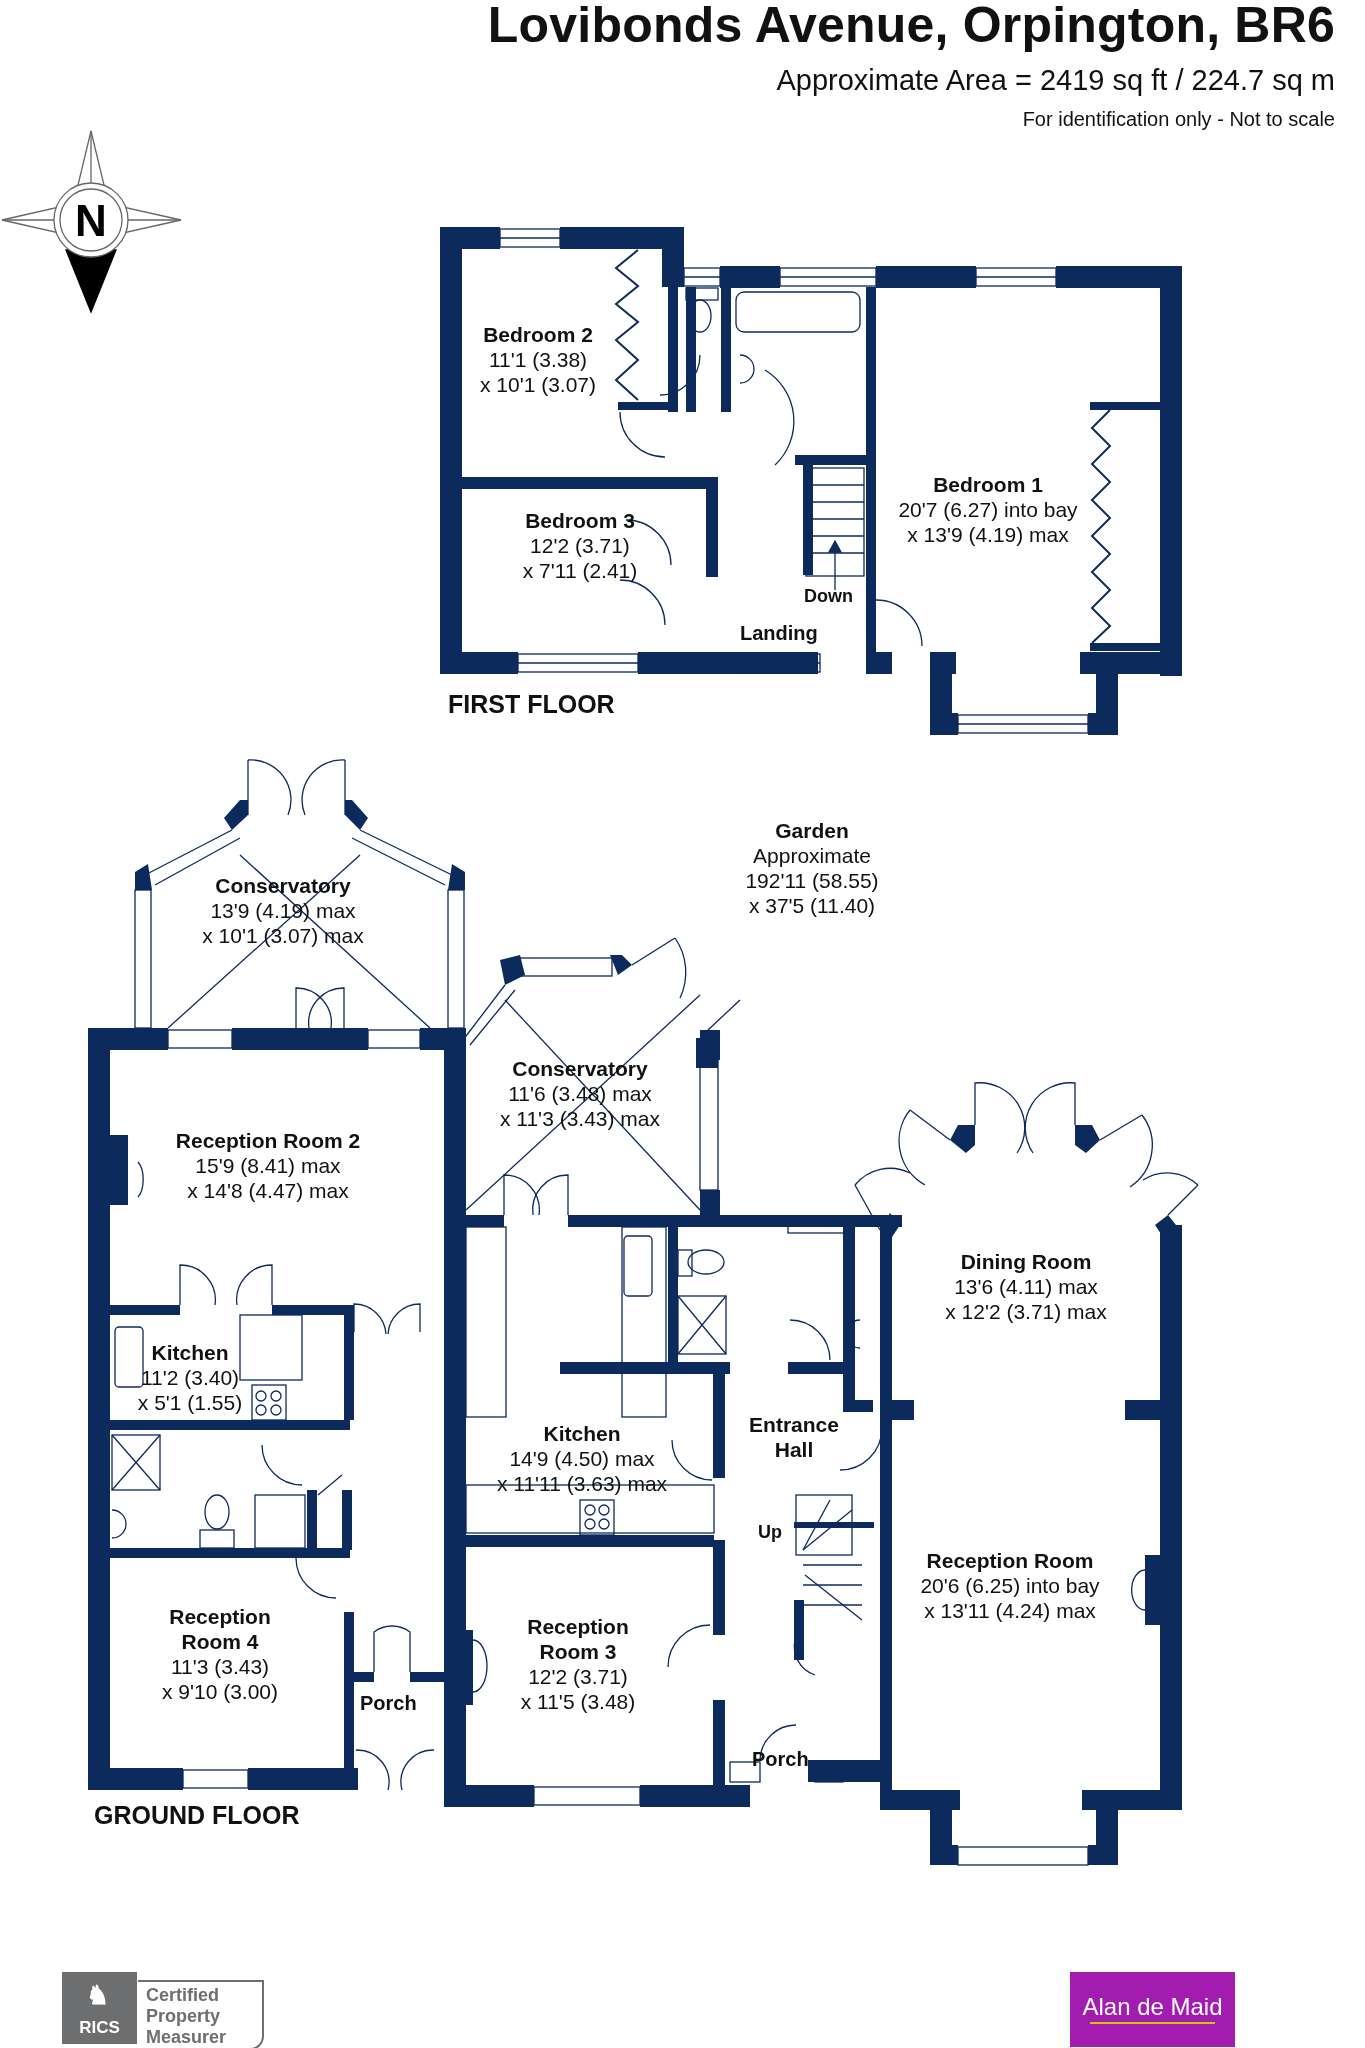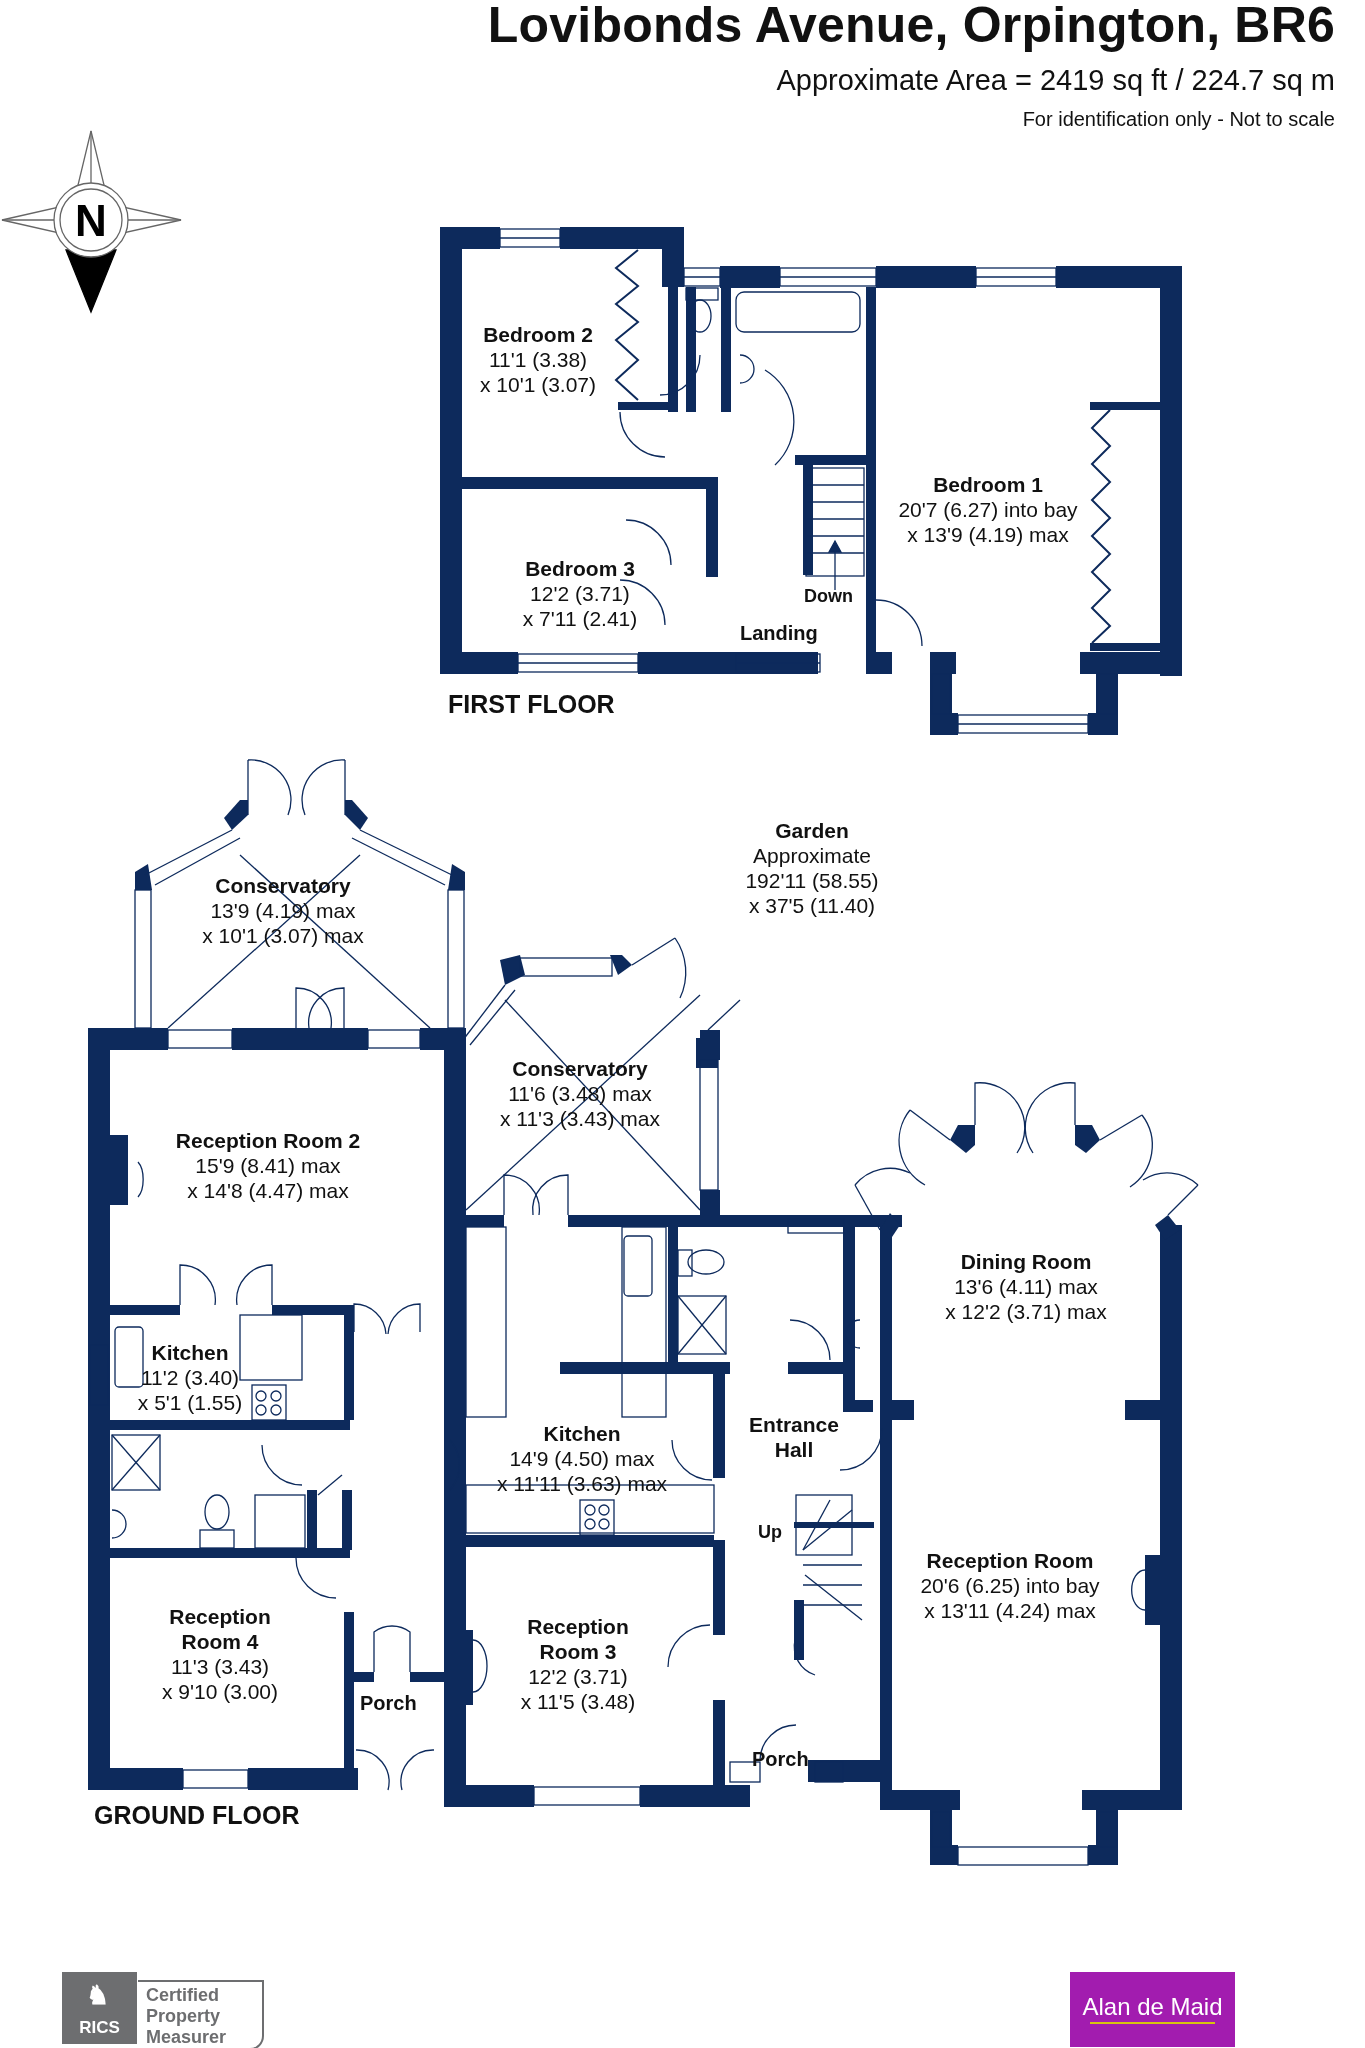--- a/index.html
+++ b/index.html
@@ -320,21 +320,21 @@
     <rect x="534" y="1787" width="106" height="18"></rect>
     <path d="M138,1162 a10,20 0 0 1 0,35"></path>
   </g>
 </svg>
 
 <div class="lbl" style="left:538px;top:322px;">
   <span class="nm">Bedroom 2</span>
   <span class="dm">11'1 (3.38)</span>
   <span class="dm">x 10'1 (3.07)</span>
 </div>
-<div class="lbl" style="left:580px;top:556px;">
+<div class="lbl" style="left:580px;top:508px;">
   <span class="nm">Bedroom 3</span>
   <span class="dm">12'2 (3.71)</span>
   <span class="dm">x 7'11 (2.41)</span>
 </div>
 <div class="lbl" style="left:988px;top:432px;margin-top:40px;">
   <span class="nm">Bedroom 1</span>
   <span class="dm">20'7 (6.27) into bay</span>
   <span class="dm">x 13'9 (4.19) max</span>
 </div>
 <div class="tag" style="left:740px;top:622px;">Landing</div>

